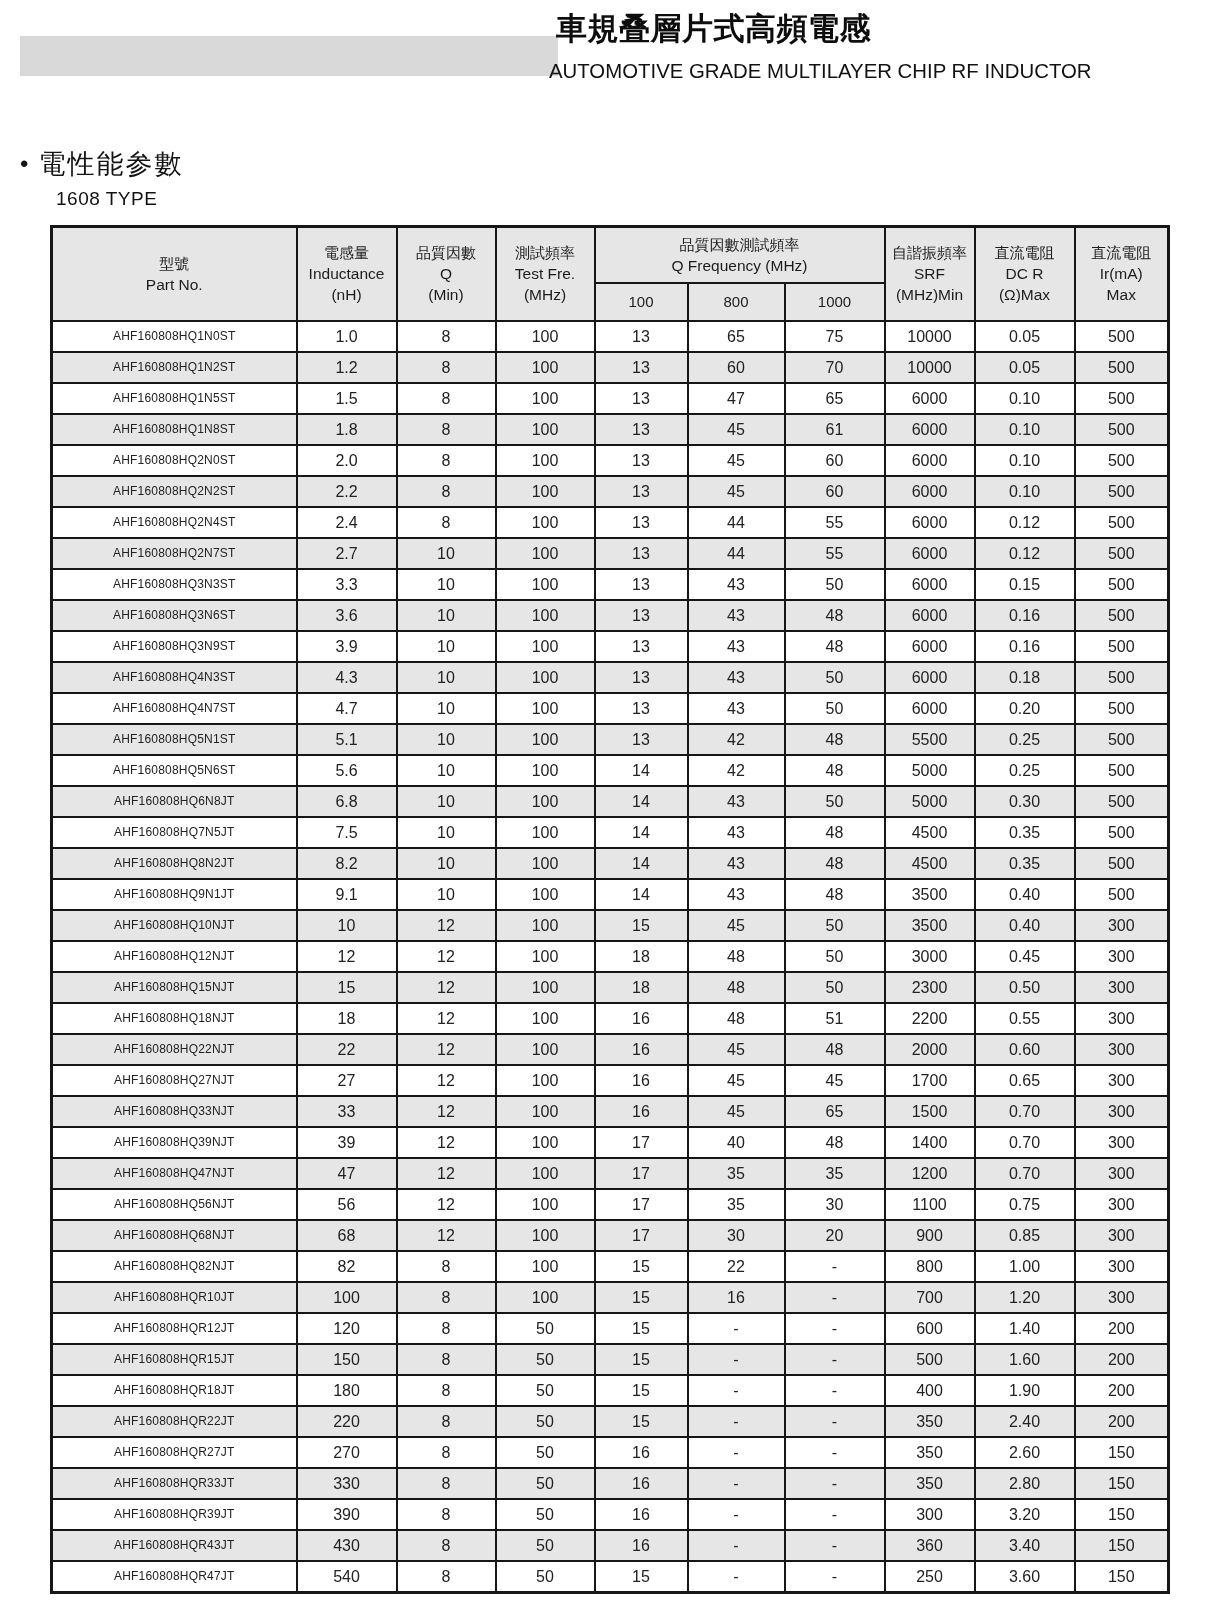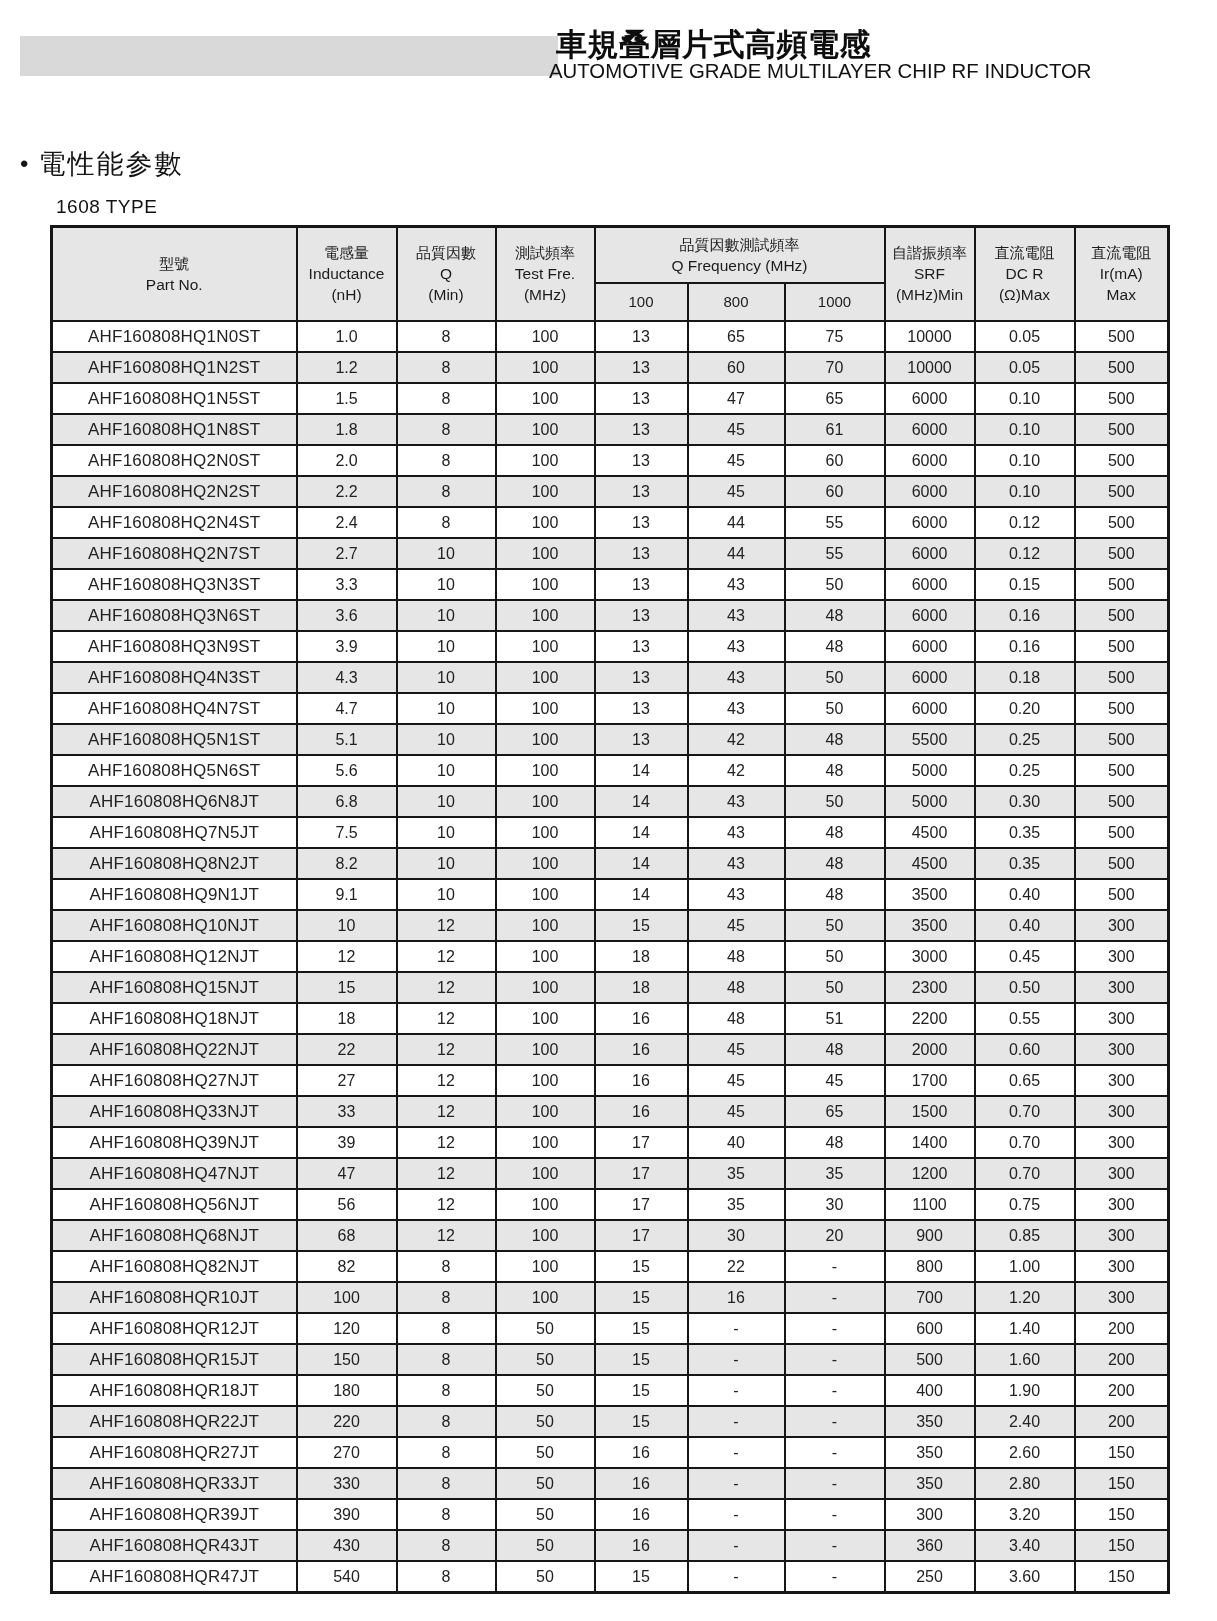--- a/index.html
+++ b/index.html
@@ -22,21 +22,20 @@
     background: #d9d9d9;
   }
   .title-zh {
     position: absolute;
     left: 556px; top: 8px;
     font-size: 31px;
     font-weight: 900;
     letter-spacing: 0.5px;
     color: #0d0d0d;
     white-space: nowrap;
-    margin-top: 16px;
   }
   .title-en {
     position: absolute;
     left: 549px; top: 59px;
     font-size: 21px;
     color: #121212;
     white-space: nowrap;
     transform: scaleX(0.97);
     transform-origin: left center;
   }
@@ -54,21 +53,21 @@
     margin-right: 10px;
     line-height: 1;
   }
   .section-heading .sh-zh {
     letter-spacing: 2px;
     margin-right: 26px;
     text-align: right;
   }
   .type-label {
     position: absolute;
-    left: 56px; top: 196px;
+    left: 56px; top: 188px;
     font-size: 19px;
     color: #121212;
     letter-spacing: 0.5px;
   }
   table.spec-table {
     position: absolute;
     left: 50px; top: 225px;
     width: 1117px;
     border-collapse: collapse;
     table-layout: fixed;
@@ -94,21 +93,21 @@
     height: 29px;
     padding: 0;
     font-size: 16px;
     line-height: 29px;
     color: #222222;
     background: #ffffff;
     overflow: hidden;
     white-space: nowrap;
   }
   .spec-table tbody tr:nth-child(even) td { background: #e6e6e6; }
-  .spec-table tbody td.part-no { font-size: 17px; letter-spacing: 0.2px; }
+  .spec-table tbody td.part-no { font-size: 12px; letter-spacing: 0.2px; }
 </style>
 </head>
 <body>
 
 <div class="page">
 
   <div class="banner"></div>
 
   <div class="title-zh">車規叠層片式高頻電感</div>
   <div class="title-en">AUTOMOTIVE GRADE MULTILAYER CHIP RF INDUCTOR</div>

